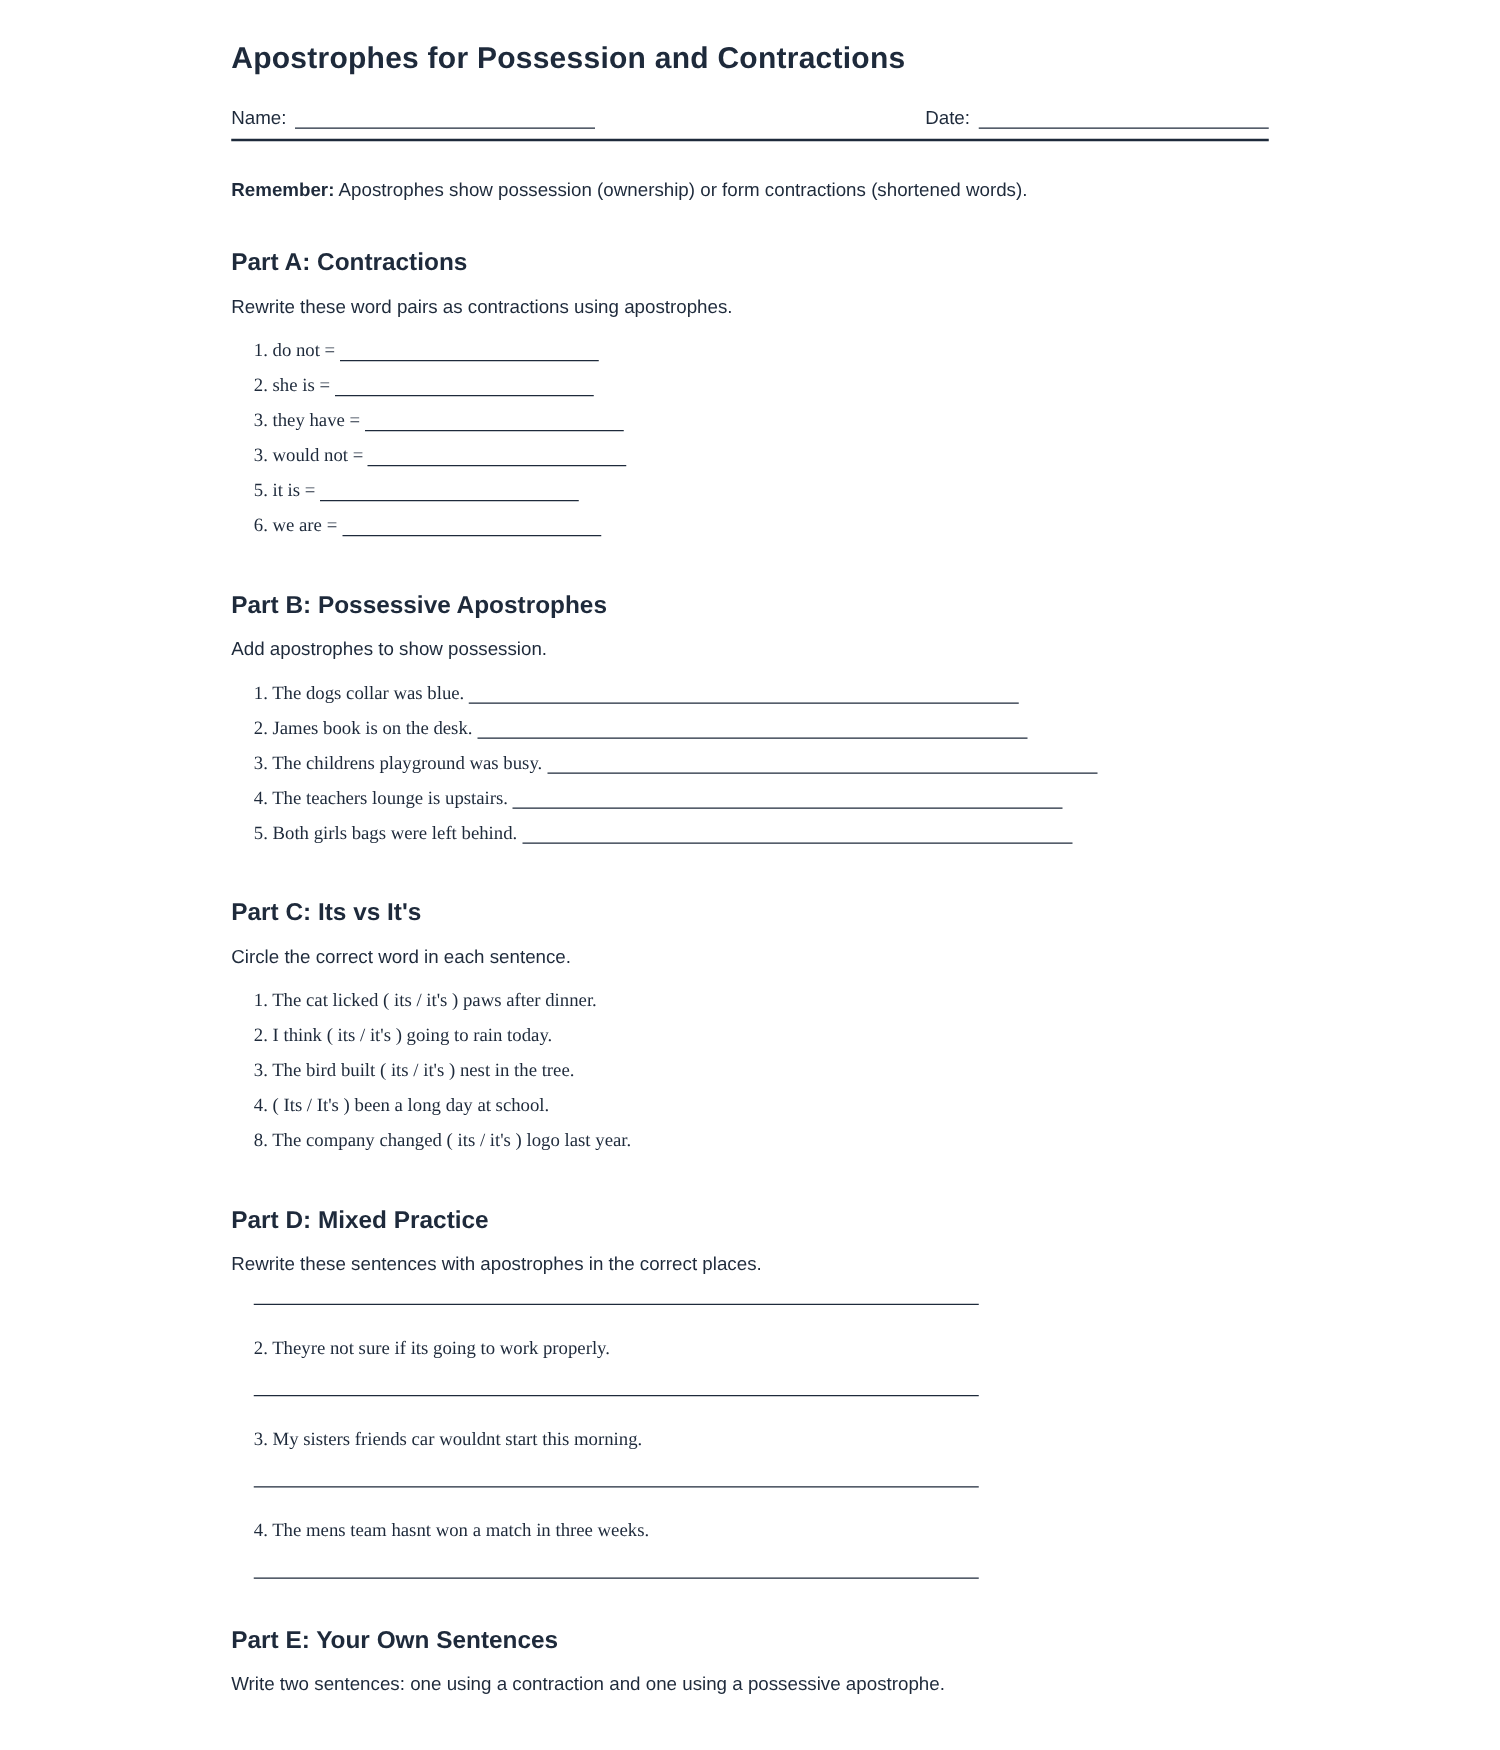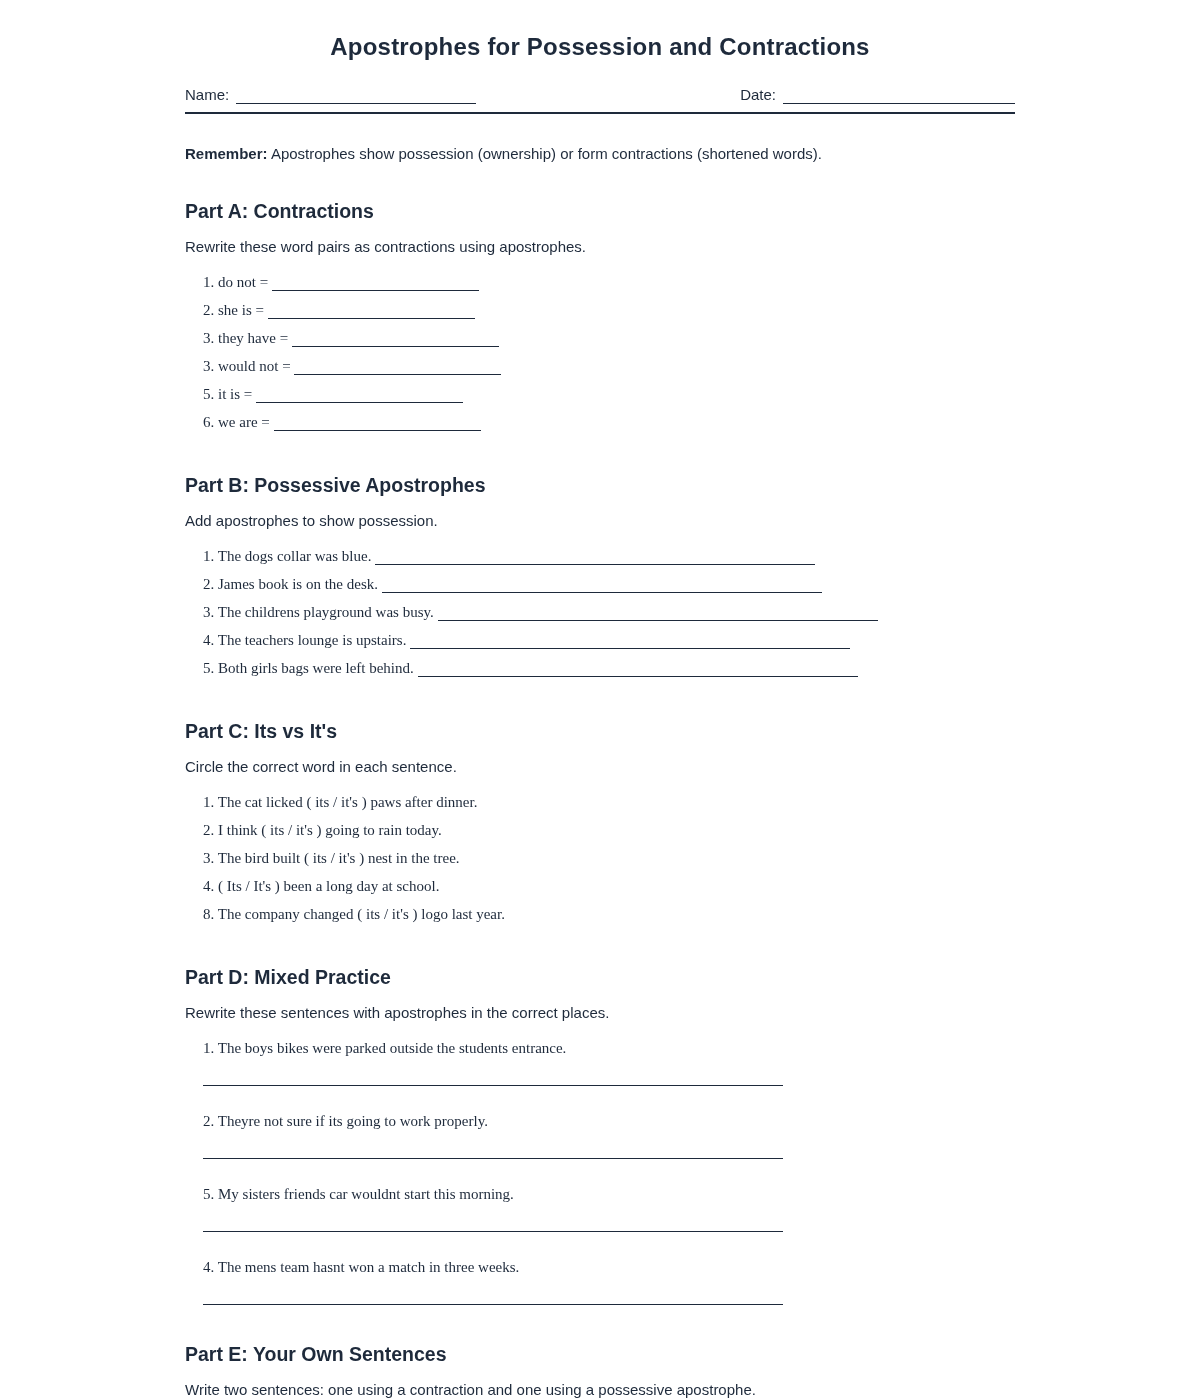--- a/index.html
+++ b/index.html
@@ -11,21 +11,21 @@
     font-family: "Liberation Sans", sans-serif;
   }
   .page {
     width: 830px;
     margin: 0 auto;
     padding: 33px 0 120px 0;
   }
   h1.title {
     font-size: 24px;
     font-weight: bold;
-    text-align: center;
+    text-align: left;
     margin: 0 0 25px 0;
     letter-spacing: 0.2px;
   }
   .name-date-row {
     display: flex;
     justify-content: space-between;
     align-items: flex-end;
     font-size: 15px;
   }
   .field-line {
@@ -133,25 +133,24 @@
       <div class="item"><span>3. The bird built ( its / it's ) nest in the tree.</span></div>
       <div class="item"><span>4. ( Its / It's ) been a long day at school.</span></div>
       <div class="item"><span>8. The company changed ( its / it's ) logo last year.</span></div>
     </div>
   </section>
 
   <section class="part-d">
     <h2 class="section-heading">Part D: Mixed Practice</h2>
     <p class="instructions">Rewrite these sentences with apostrophes in the correct places.</p>
     <div class="items">
-      <div class="item"><span>1. The boys bikes were parked outside the students entrance.</span></div>
       <div class="write-line"></div>
       <div class="item"><span>2. Theyre not sure if its going to work properly.</span></div>
       <div class="write-line"></div>
-      <div class="item"><span>5. My sisters friends car wouldnt start this morning.</span></div>
+      <div class="item"><span>3. My sisters friends car wouldnt start this morning.</span></div>
       <div class="write-line"></div>
       <div class="item"><span>4. The mens team hasnt won a match in three weeks.</span></div>
       <div class="write-line"></div>
     </div>
   </section>
 
   <section class="part-e">
     <h2 class="section-heading">Part E: Your Own Sentences</h2>
     <p class="instructions">Write two sentences: one using a contraction and one using a possessive apostrophe.</p>
 

